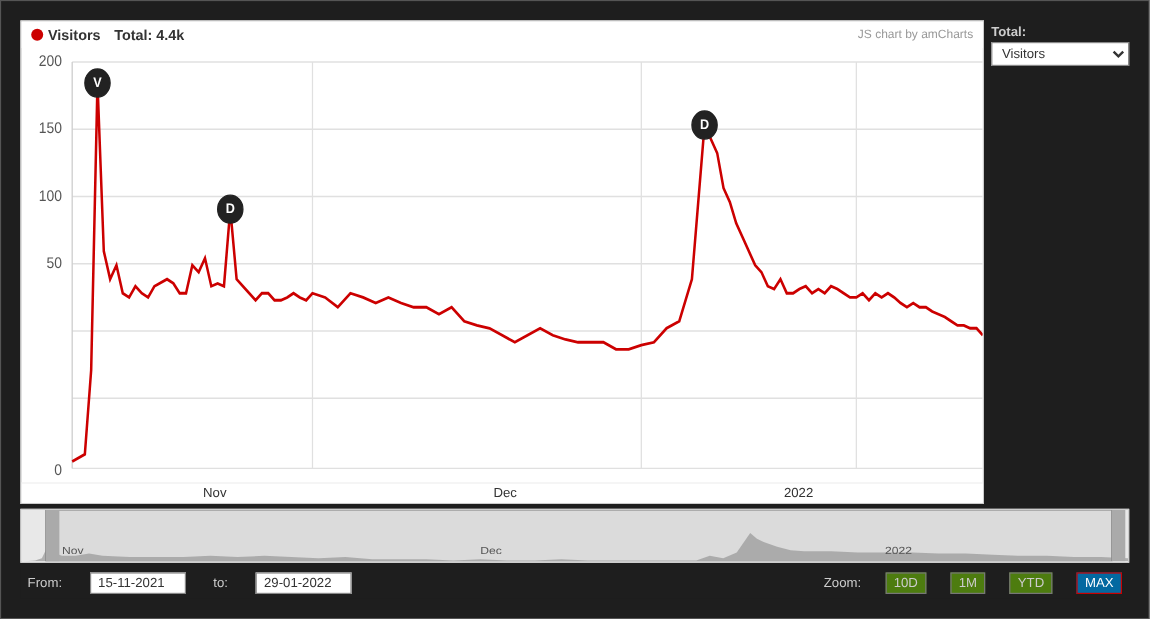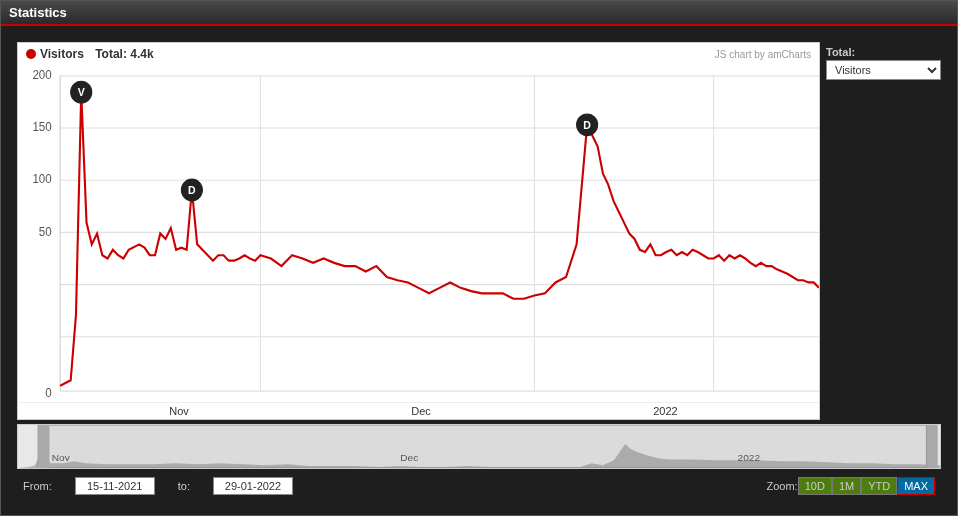--- a/index.html
+++ b/index.html
@@ -167,26 +167,26 @@
       color: #ccc;
       font-size: 11px;
     }
     .date-input {
       background: #fff;
       border: 1px solid #888;
       padding: 2px 6px;
       font-size: 11px;
       color: #333;
       width: 80px;
-      text-align: center;
+      text-align: left;
     }
     .zoom-controls {
       display: flex;
       align-items: center;
-      gap: 0;
+      gap: 20px;
       color: #ccc;
       font-size: 11px;
     }
     .zoom-btn {
       background: #4d7c0f;
       border: 1px solid #777;
       color: #ccc;
       font-size: 11px;
       padding: 2px 6px;
       cursor: pointer;
@@ -205,23 +205,20 @@
       font-size: 10px;
       font-weight: bold;
       text-anchor: middle;
       dominant-baseline: central;
     }
   </style>
 </head>
 <body>
 
 <div class="window">
-  <div class="title-bar">
-    <span>Statistics</span>
-  </div>
   <div class="content">
     <div class="chart-area">
 
       <div class="chart-main">
         <div class="chart-header">
           <div class="legend-visitors">
             <div class="dot-red"></div>
             <span>Visitors</span>
             &nbsp;
             <span>Total: 4.4k</span>

